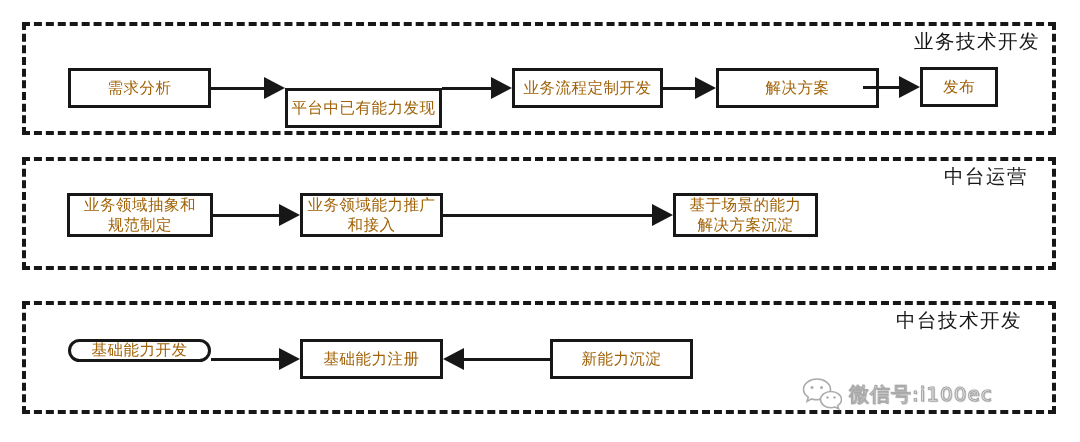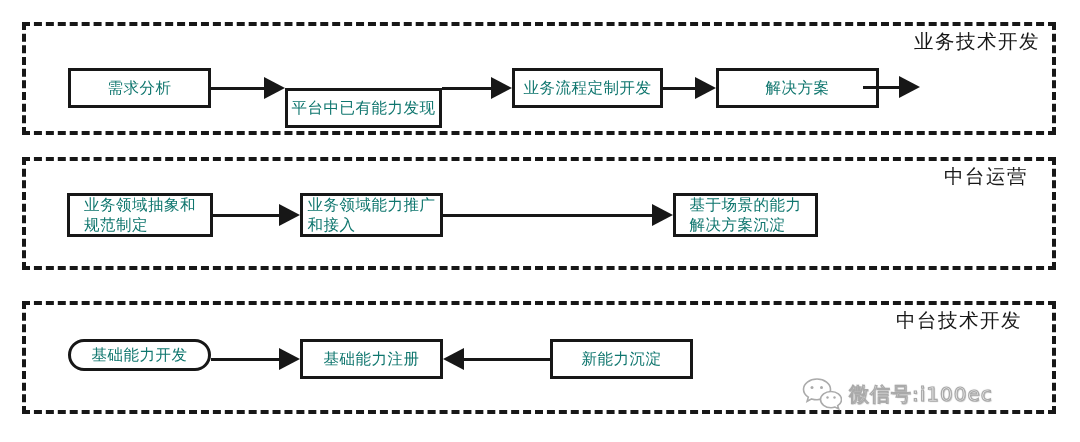--- a/index.html
+++ b/index.html
@@ -18,35 +18,35 @@
   .lane-title{
     position:absolute;top:2px;font-size:19.5px;color:#171717;
     letter-spacing:1.5px;font-weight:500;white-space:nowrap;
   }
   .lane1 .lane-title{right:12px;}
   .lane2 .lane-title{right:24px;}
   .lane3 .lane-title{right:30px;}
   
   .node{
     position:absolute;box-sizing:border-box;border:3px solid #171717;background:#ffffff;
-    display:flex;align-items:center;justify-content:center;
-    font-size:15.5px;line-height:1.3;color:#0f766e;white-space:pre-line;letter-spacing:0.5px;
+    display:flex;align-items:center;justify-content:center;text-align:center;
+    font-size:15.5px;line-height:1.3;color:#a16207;white-space:pre-line;letter-spacing:0.5px;
   }
   
   .n11{left:68px;top:68px;width:143px;height:40px;}
   .n12{left:285px;top:68px;width:157px;height:40px;margin-top:20px;}
   .n13{left:512px;top:68px;width:151px;height:40px;}
   .n14{left:716px;top:68px;width:163px;height:40px;}
   .n15{left:920px;top:67px;width:78px;height:40px;}
   
   .n21{left:67px;top:193px;width:146px;height:44px;}
   .n22{left:300px;top:193px;width:143px;height:44px;}
   .n23{left:673px;top:193px;width:145px;height:44px;}
   
-  .n31{left:68px;top:339px;width:143px;height:32px;border-radius:19px;}
+  .n31{left:68px;top:339px;width:143px;height:23px;border-radius:19px;}
   .n32{left:300px;top:339px;width:143px;height:40px;}
   .n33{left:550px;top:339px;width:143px;height:40px;}
   
   .arrow{position:absolute;height:22px;}
   .arrow .shaft{position:absolute;top:9.5px;height:3px;background:#171717;}
   .arrow .head{position:absolute;top:0;width:0;height:0;
     border-top:11px solid transparent;border-bottom:11px solid transparent;}
   .arrow.dir-right .shaft{left:0;right:17px;}
   .arrow.dir-right .head{right:0;border-left:21px solid #171717;}
   .arrow.dir-left .shaft{right:0;left:17px;}
@@ -83,20 +83,21 @@
     <span class="lane-title">中台运营</span>
   </div>
   <div class="lane lane3">
     <span class="lane-title">中台技术开发</span>
   </div>
 
   <div class="node n11">需求分析</div>
   <div class="node n12">平台中已有能力发现</div>
   <div class="node n13">业务流程定制开发</div>
   <div class="node n14">解决方案</div>
+  <div class="node n15">发布</div>
 
   <div class="arrow dir-right a11">
       <i class="shaft"></i>
       <i class="head"></i>
     </div>
   <div class="arrow dir-right a12">
       <i class="shaft"></i>
       <i class="head"></i>
     </div>
   <div class="arrow dir-right a13">

